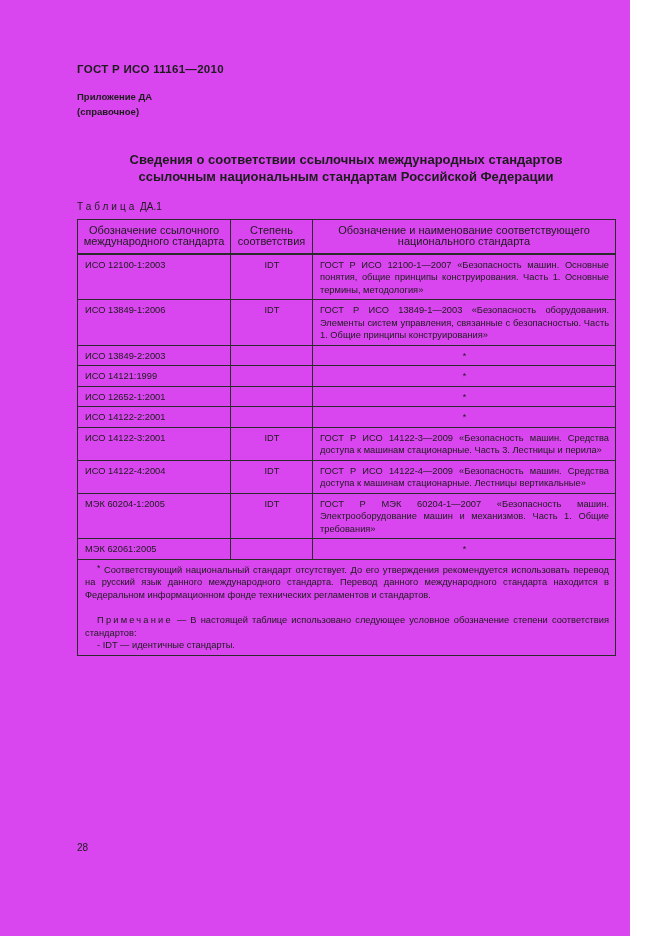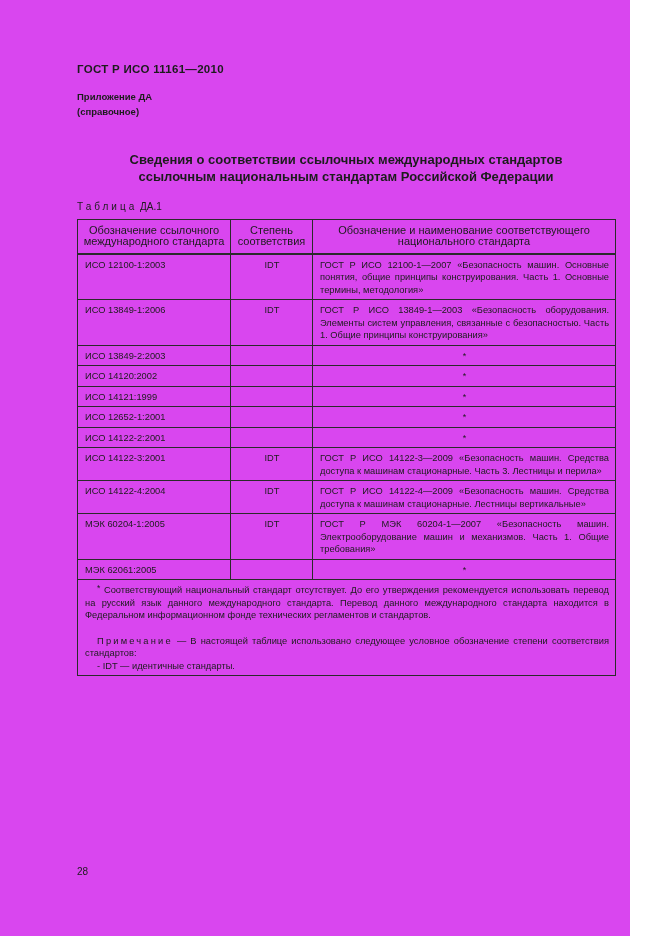--- a/index.html
+++ b/index.html
@@ -101,21 +101,21 @@
   .note {
     text-indent: 12px;
     text-align: justify;
     margin-top: 8px;
   }
   .note-item {
     padding-left: 12px;
   }
   .page-number {
     position: absolute;
-    left: 77px; top: 866px;
+    left: 77px; top: 842px;
     font-size: 10px;
     line-height: 12px;
   }
 </style>
 </head>
 <body>
 
 <div class="page">
   <div class="content">
 
@@ -159,25 +159,20 @@
             <td class="c-std">ИСО 13849-1:2006</td>
             <td class="c-deg">IDT</td>
             <td class="c-nat">ГОСТ Р ИСО 13849-1—2003 «Безопасность оборудования. Элементы систем управления, связанные с безопасностью. Часть 1. Общие принципы конструирования»</td>
           </tr>
           <tr>
             <td class="c-std">ИСО 13849-2:2003</td>
             <td class="c-deg"></td>
             <td class="c-nat star">*</td>
           </tr>
           <tr>
-            <td class="c-std">ИСО 14120:2002</td>
-            <td class="c-deg"></td>
-            <td class="c-nat star">*</td>
-          </tr>
-          <tr>
             <td class="c-std">ИСО 14121:1999</td>
             <td class="c-deg"></td>
             <td class="c-nat star">*</td>
           </tr>
           <tr>
             <td class="c-std">ИСО 12652-1:2001</td>
             <td class="c-deg"></td>
             <td class="c-nat star">*</td>
           </tr>
           <tr>

